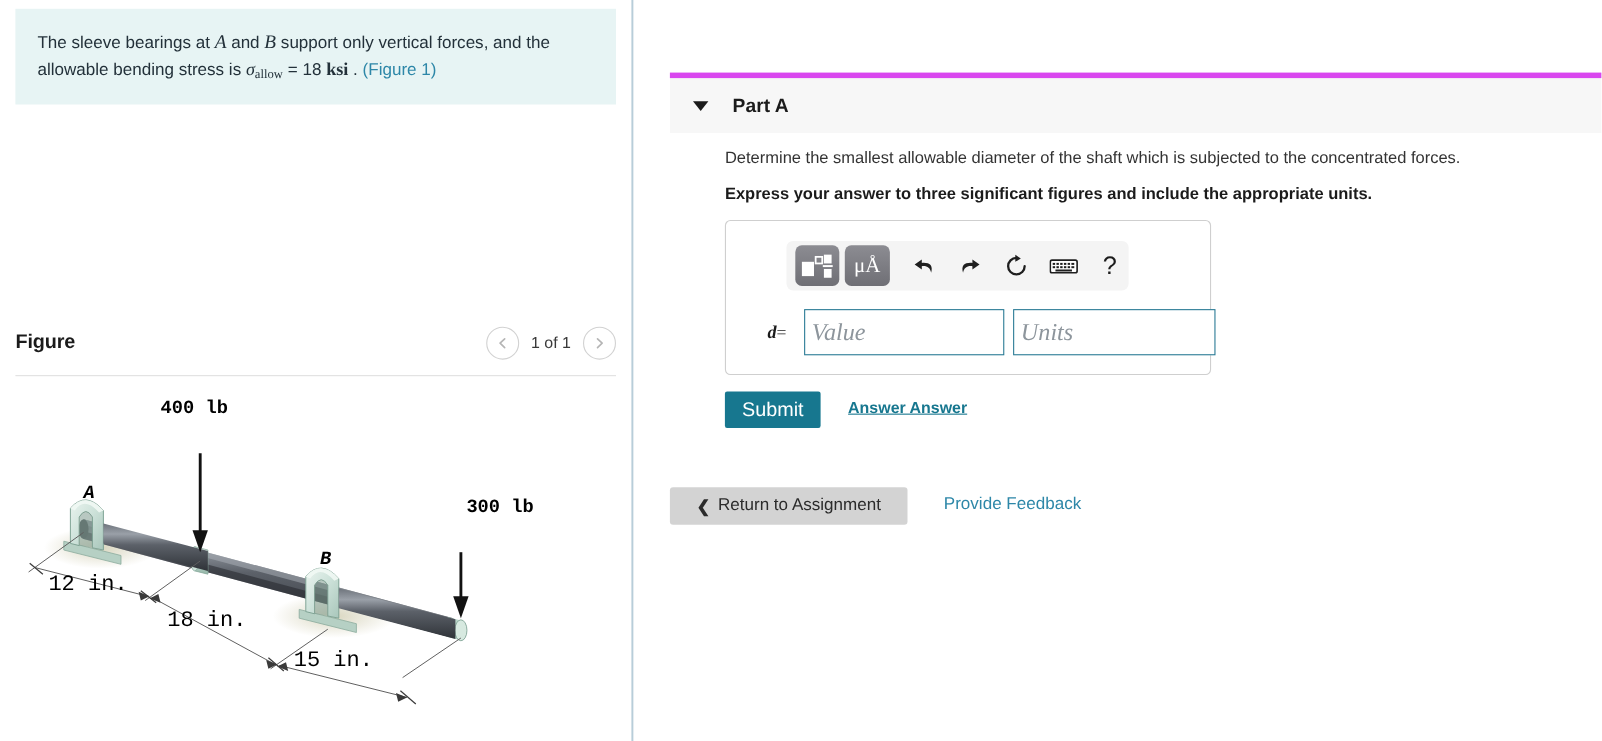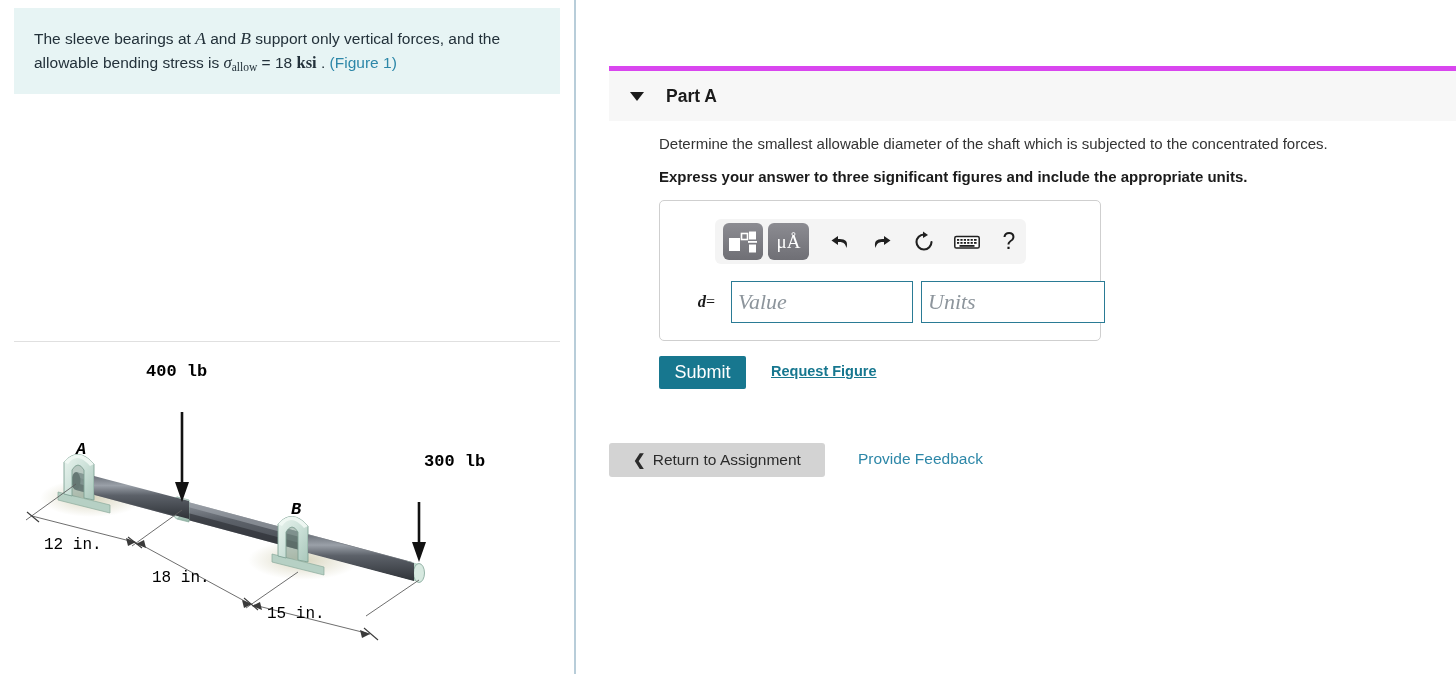--- a/index.html
+++ b/index.html
@@ -127,21 +127,21 @@
     width: 546px; height: 310px;
   }
   .fig-label {
     position: absolute;
     font-family: Liberation Mono, monospace;
     color: #000000;
     white-space: nowrap;
   }
   .lbl-force { font-size: 17px; font-weight: bold; }
   .lbl-pt { font-size: 17px; font-style: italic; font-weight: bold; }
-  .lbl-dim { font-size: 16px; margin-top: 16px; }
+  .lbl-dim { font-size: 20px; }
 
   
   .right-panel {
     position: absolute;
     left: 576px; top: 0;
     width: 880px; height: 674px;
     background: #fff;
   }
   .part-header {
     position: absolute;
@@ -332,20 +332,40 @@
 <body>
 
 <div class="page">
 
   <div class="left-panel">
 
     <div class="statement-box">
       <span>The sleeve bearings at </span><span class="mvar">A</span><span> and </span><span class="mvar">B</span><span> support only vertical forces, and the allowable bending stress is </span><span class="msym">σ</span><span class="msub">allow</span><span class="mnum"> = </span><span class="mnum">18</span>&nbsp;<span class="munit">ksi</span><span> . </span><span class="fig-link">(Figure 1)</span>
     </div>
 
+    <div class="figure-head">
+      <div class="figure-title">Figure</div>
+      <div class="figure-pager">
+        <div class="pager-btn">
+          <span>
+            <svg width="12" height="12" viewBox="0 0 12 12">
+                <polyline points="7.8,2 3.6,6 7.8,10" fill="none" stroke="#b5b5b5" stroke-width="1.5" stroke-linecap="round" stroke-linejoin="round"></polyline>
+              </svg>
+          </span>
+        </div>
+        <div class="pager-count">1 of 1</div>
+        <div class="pager-btn">
+          <span>
+            <svg width="12" height="12" viewBox="0 0 12 12">
+                <polyline points="4.2,2 8.4,6 4.2,10" fill="none" stroke="#b5b5b5" stroke-width="1.5" stroke-linecap="round" stroke-linejoin="round"></polyline>
+              </svg>
+          </span>
+        </div>
+      </div>
+    </div>
     <div class="figure-rule"></div>
 
     <div class="figure-canvas">
       <svg width="546" height="310" viewBox="0 0 546 310">
         <defs>
           <linearGradient id="shaftGrad" x1="0" y1="0" x2="0" y2="1">
             <stop offset="0%" stop-color="#6e747c"></stop>
             <stop offset="22%" stop-color="#9aa0a8"></stop>
             <stop offset="45%" stop-color="#5c6169"></stop>
             <stop offset="100%" stop-color="#2f3338"></stop>
@@ -530,21 +550,21 @@
     <div class="answer-row">
       <div class="d-equals">
         <i>d</i><span>=</span>
       </div>
       <input class="ans-input ans-value" type="text" placeholder="Value" style="">
       <input class="ans-input ans-units" type="text" placeholder="Units" style="">
     </div>
   </div>
 
   <button class="submit-btn">Submit</button>
-  <div class="request-link">Request Figure</div>
+  <div class="request-link">Answer Answer</div>
 
   <button class="return-btn">
     <span class="bchev">❮</span>
     <span>Return to Assignment</span>
   </button>
   <div class="feedback-link">Provide Feedback</div>
 
 </div>
 
 </body></html>

